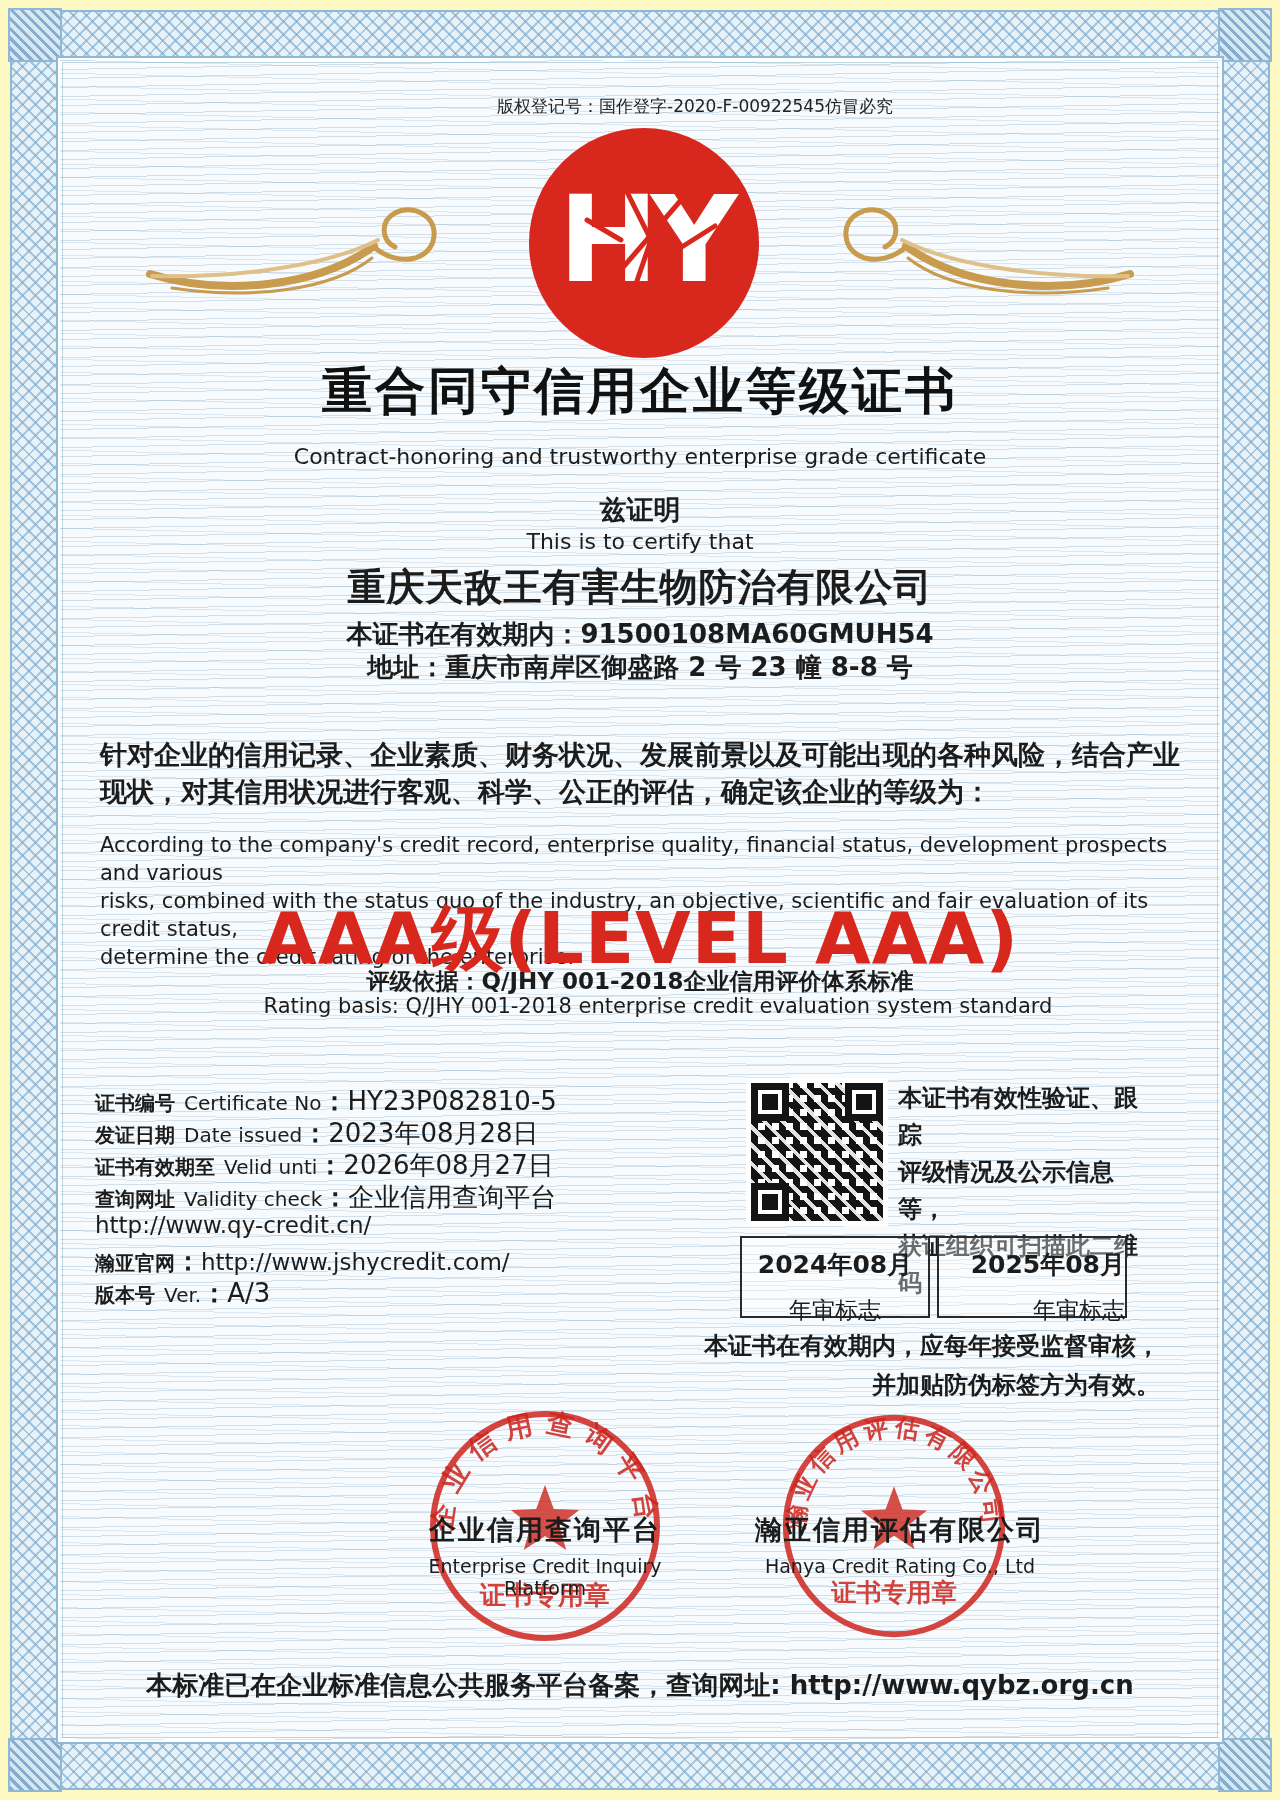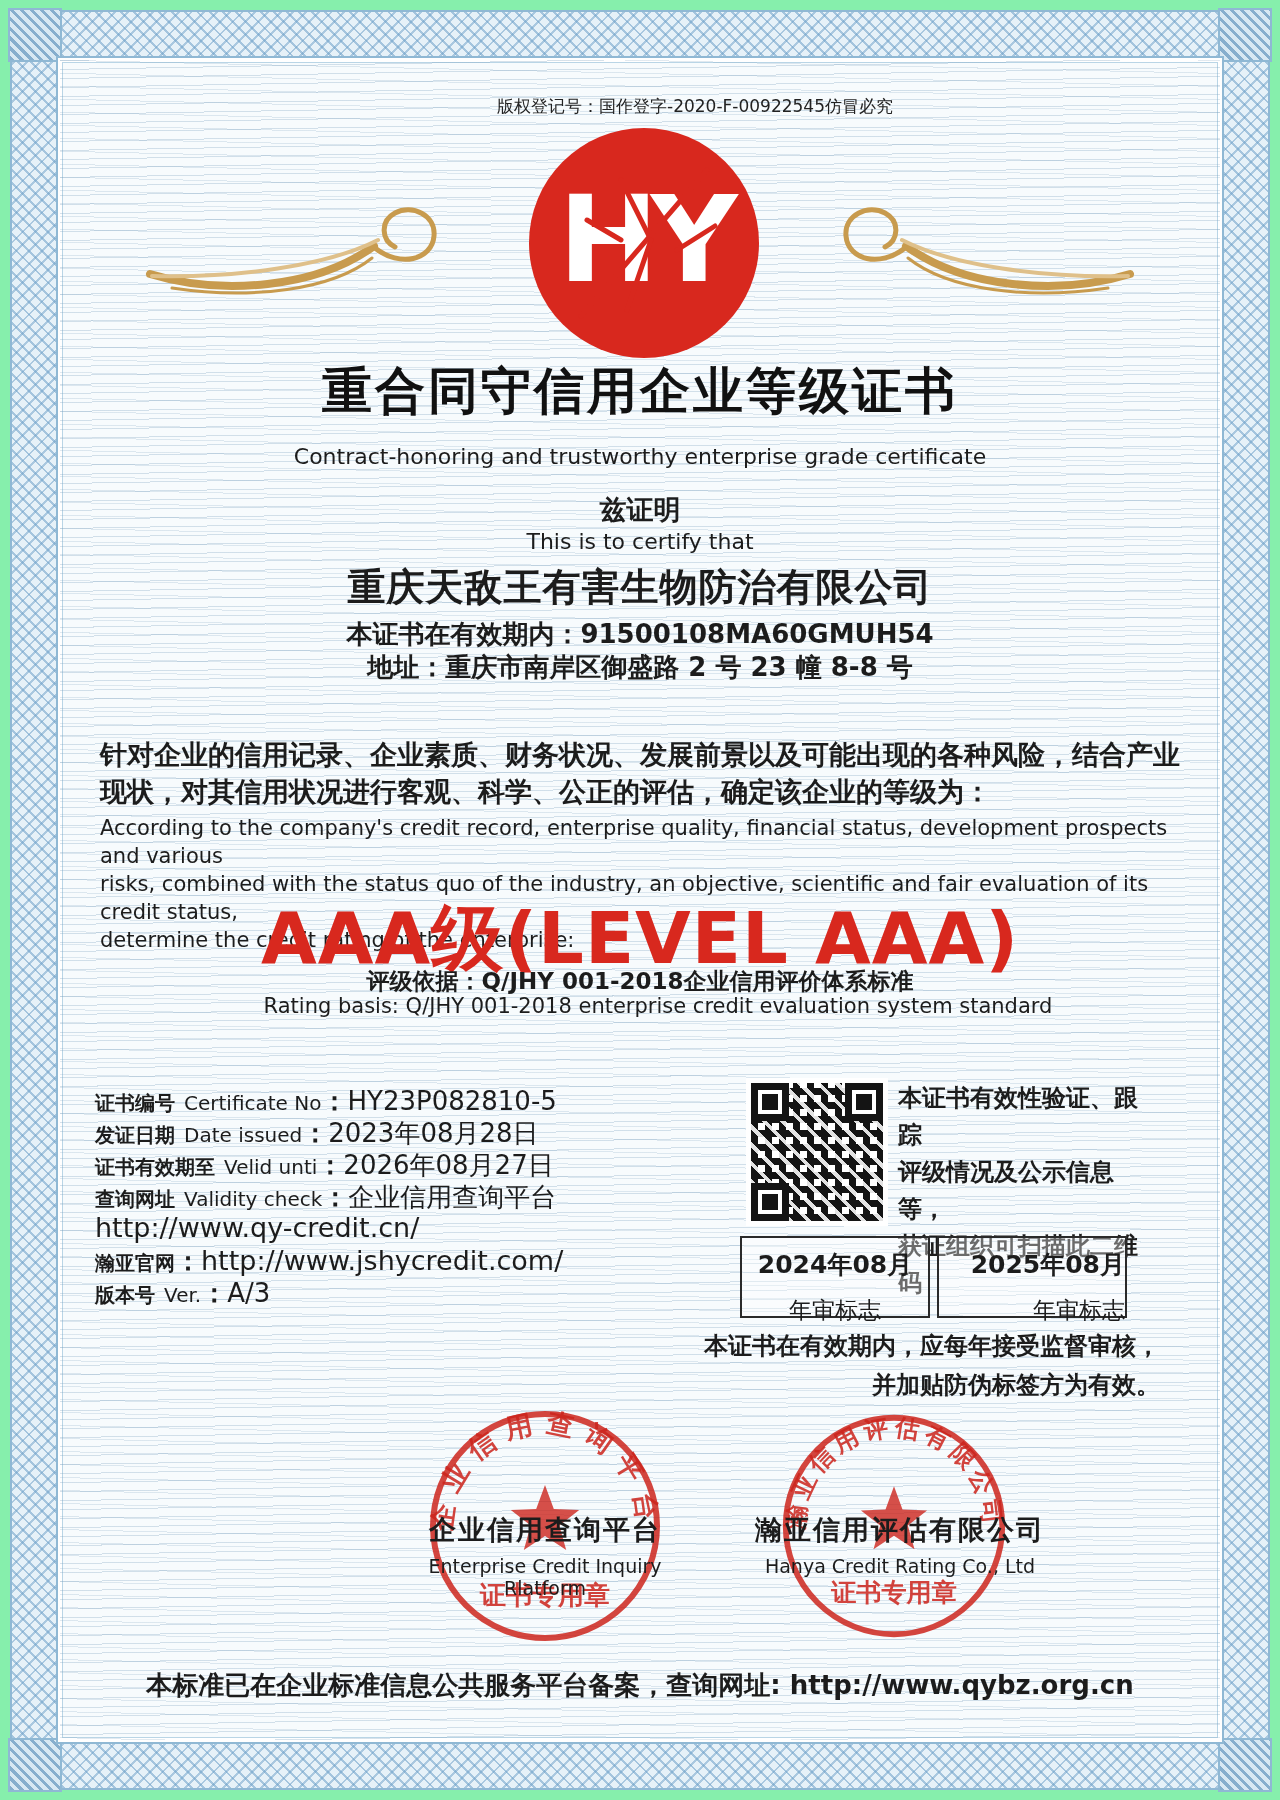--- a/index.html
+++ b/index.html
@@ -1,17 +1,17 @@
 <!DOCTYPE html>
 <html><head>
 <meta charset="utf-8">
 <style>
   * { margin:0; padding:0; box-sizing:border-box; }
   body { background:#dfe6ea; font-family:"DejaVu Sans","Liberation Sans",sans-serif; }
-  .page { position:relative; width:1280px; height:1800px; margin:0 auto; background:#86efac; overflow:hidden; color:#1c1c1c; }
+  .page { position:relative; width:1280px; height:1800px; margin:0 auto; background:#fef9c3; overflow:hidden; color:#1c1c1c; }
 
   
   .frame-outer { position:absolute; inset:10px; z-index:0;
     border:2px solid #8fb8d4;
     background:
       repeating-linear-gradient(45deg, rgba(110,160,200,.55) 0 2px, transparent 2px 9px),
       repeating-linear-gradient(-45deg, rgba(110,160,200,.5) 0 2px, transparent 2px 9px),
       linear-gradient(#e6f1f8,#e6f1f8);
   }
   .corner { position:absolute; width:54px; height:54px; z-index:1;
@@ -49,34 +49,34 @@
   .title-en { top:444px; font-size:22px; font-weight:500; }
   .certify-cn { top:492px; font-size:27px; font-weight:600; }
   .certify-en { top:529px; font-size:22px; }
   .company { top:562px; font-size:38px; font-weight:800; letter-spacing:1px; }
   .credit-code { top:617px; font-size:26px; font-weight:600; }
   .address { top:650px; font-size:26px; font-weight:600; }
 
   .eval { top:736px; left:100px; width:1085px; }
   .eval .cn { font-size:27px; font-weight:600; line-height:37px; }
   .eval .en { font-size:21px; font-weight:400; line-height:28px; }
-  .eval .en.first { margin-top:4px; }
+  .eval .en.first { margin-top:21px; }
 
   .rating { top:891px; font-size:72px; font-weight:800; color:#d8281e; letter-spacing:1px; }
   .basis-cn { top:966px; font-size:23px; font-weight:600; }
   .basis-en { top:994px; font-size:21px;padding-left:36px; }
 
   
   .details { top:1084px; left:95px; width:560px; }
   .dline { display:flex; align-items:baseline; height:32px; white-space:nowrap; }
   .dcn { font-size:20px; font-weight:600; }
   .den { font-size:20px; font-weight:500; margin-left:9px; }
   .dcolon { font-size:26px; font-weight:600; }
   .dval { font-size:26px; font-weight:500; }
-  .durl { font-size:27px; font-weight:500; }
+  .durl { font-size:23px; font-weight:500; }
 
   
   .qr { top:1078px; left:746px; width:142px; height:148px; background:#fff; padding:5px; }
   .qr-noise { position:absolute; inset:5px;
     background:
       repeating-linear-gradient(45deg, rgba(255,255,255,.88) 0 4px, transparent 4px 13px),
       repeating-linear-gradient(0deg, #141414 0 7px, transparent 7px 14px),
       repeating-linear-gradient(90deg, #141414 0 7px, #ffffff 7px 14px);
   }
   .finder { position:absolute; width:38px; height:38px; background:#fff; border:7px solid #141414; }

